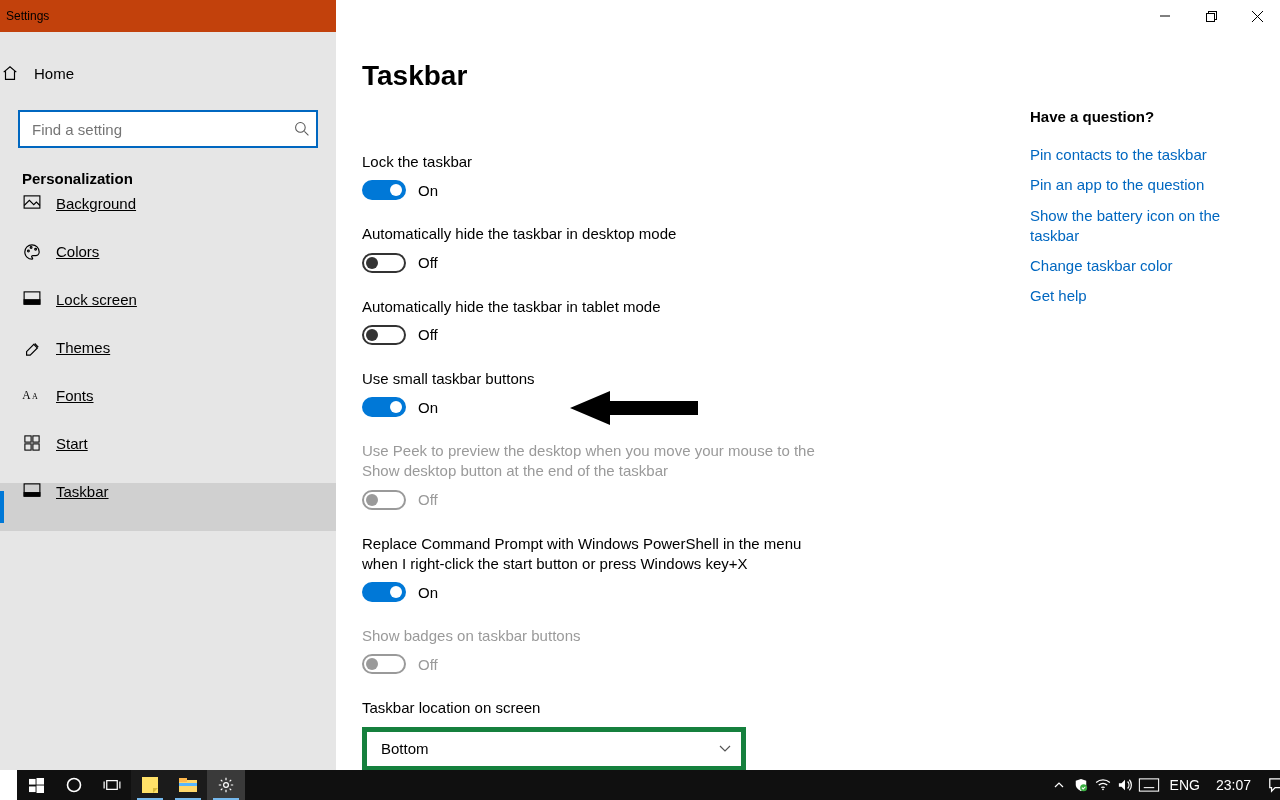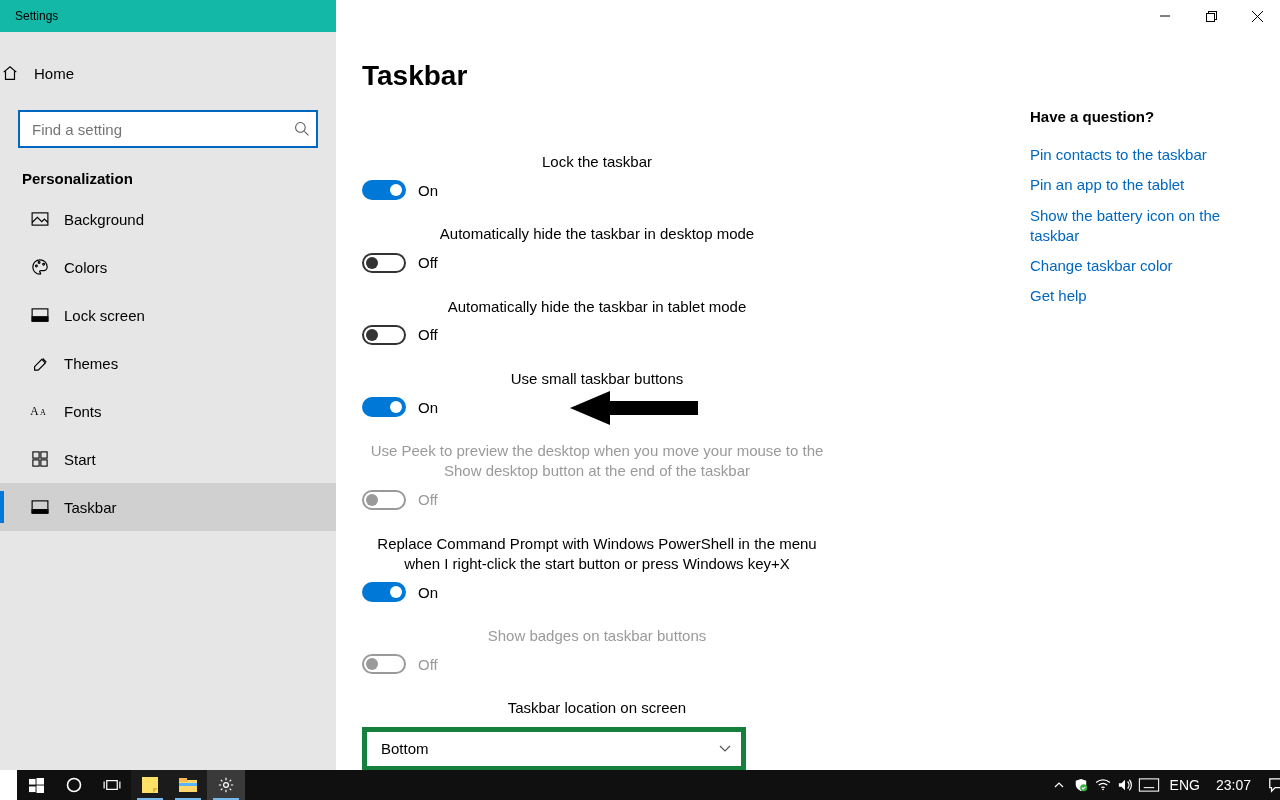--- a/index.html
+++ b/index.html
@@ -26,24 +26,24 @@
   }
 
   
   .title-bar {
     position: absolute;
     top: 0;
     left: 0;
     width: 336px;
     height: 32px;
     line-height: 32px;
-    padding-left: 15px;
+    padding-left: 6px;
     font-size: 12px;
     color: #000;
-    background: #14b8a6;
+    background: #c2410c;
     box-sizing: border-box;
   }
   .caption-buttons {
     position: absolute;
     top: 0;
     right: 0;
     display: flex;
     height: 32px;
   }
   .caption-btn {
@@ -96,26 +96,27 @@
   }
   .search-box .sicon svg { stroke:#555; }
 
   .section-title {
     font-weight:600;
     font-size:15px;
     padding: 22px 0 8px 22px;
   }
   .nav-item {
     display:flex;
-    align-items:center;
+    align-items:flex-start;
     height:48px;
-    padding-left:30px;
+    padding-left:22px;
     font-size:15px;
     cursor:default;
     position:relative;
+    text-decoration:underline;
   }
   .nav-item.active { background:#d0d0d0; }
   .nav-item.active::before{
     content:"";
     position:absolute;
     left:0; top:8px; bottom:8px; width:4px;
     background:#0078d7;
   }
   .nav-item .icon { width:20px; display:inline-flex; justify-content:center; }
   .nav-item .label { margin-left:14px; }
@@ -127,21 +128,20 @@
     overflow:hidden;
   }
   .page-title {
     font-size:28px;
     font-weight:600;
     margin: 28px 0 60px 0;
   }
   .setting {
     margin-bottom: 24px;
     max-width: 470px;
-    text-align: center;
   }
   .setting-label {
     font-size:15px;
     margin-bottom:8px;
     line-height:1.35;
   }
   .setting.disabled .setting-label { color:#9a9a9a; }
   .toggle-row {
     display:flex; align-items:center;
   }
@@ -456,21 +456,21 @@
             <path d="M1 1 L6 6 L11 1"></path>
           </svg>
         </span>
       </div>
     </div>
   </div>
 
   <div class="help-col">
     <div class="help-heading">Have a question?</div>
     <span class="help-link">Pin contacts to the taskbar</span>
-    <span class="help-link">Pin an app to the tablet</span>
+    <span class="help-link">Pin an app to the question</span>
     <span class="help-link">Show the battery icon on the taskbar</span>
     <span class="help-link">Change taskbar color</span>
     <span class="help-link">Get help</span>
   </div>
 
   <div class="arrow">
     <svg width="130" height="40" viewBox="0 0 130 40">
       <polygon points="0,20 40,3 40,13 128,13 128,27 40,27 40,37" fill="#000"></polygon>
     </svg>
   </div>

